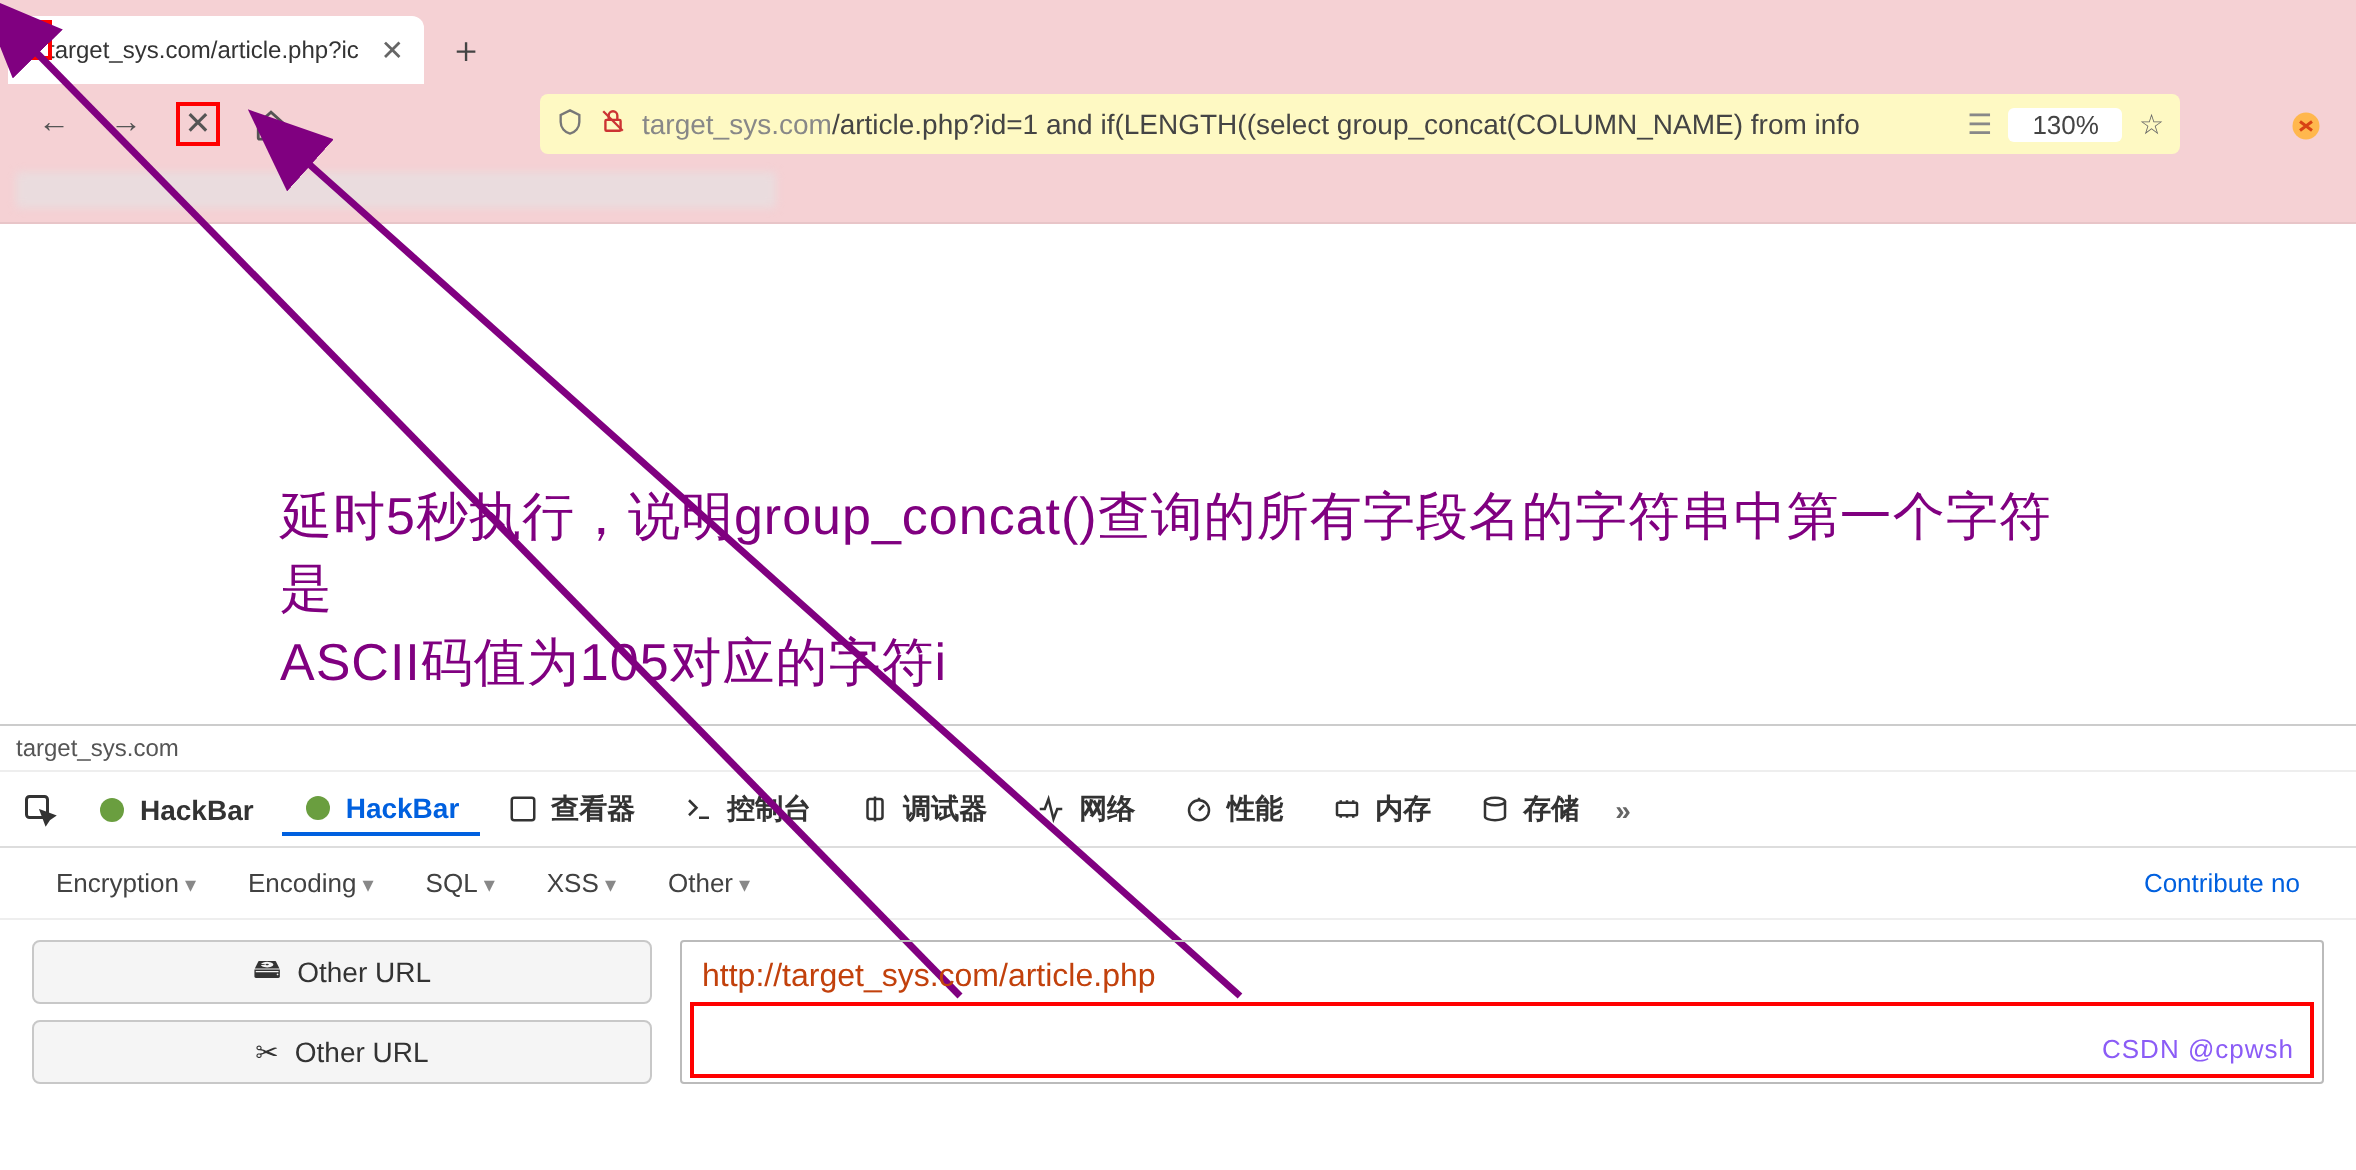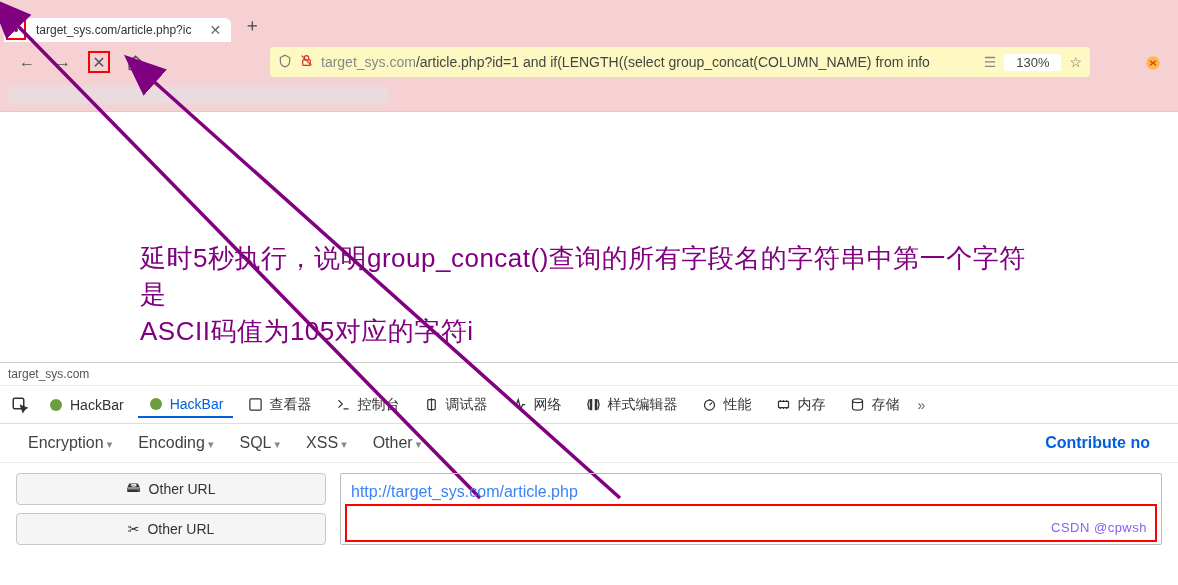--- a/index.html
+++ b/index.html
@@ -1,20 +1,20 @@
 <!DOCTYPE html>
 <html><head>
 <meta charset="utf-8">
 <style>
   * { margin: 0; padding: 0; box-sizing: border-box; font-family: "Segoe UI", Arial, sans-serif; }
   body { width: 1178px; height: 585px; background: #fff; position: relative; overflow: hidden; }
 
   .top-chrome { background: #f5d1d4; height: 112px; position: relative; border-bottom: 1px solid #e8c5c8; }
   .tabs-row { height: 42px; display: flex; align-items: flex-end; padding-left: 4px; }
-  .tab { background: #fff; border-top-left-radius: 6px; border-top-right-radius: 6px; height: 24px; min-width: 208px; display: flex; align-items: center; padding: 0 10px; gap: 18px; font-size: 12px; color: #333; position: relative; text-align: center; }
+  .tab { background: #fff; border-top-left-radius: 6px; border-top-right-radius: 6px; height: 34px; min-width: 208px; display: flex; align-items: center; padding: 0 10px; gap: 6px; font-size: 12px; color: #333; position: relative; text-align: center; }
   .tab .dot { width: 4px; height: 4px; border-radius: 50%; background: #333; }
   .tab .close-x { margin-left: auto; font-size: 14px; color: #666; cursor: pointer; }
   .red-box { border: 2px solid #ff0000; position: absolute; }
   .tab-red { left: 2px; top: 2px; width: 20px; height: 20px; }
   .new-tab { width: 30px; height: 30px; display:flex; align-items:center; justify-content:center; margin-left:6px; margin-bottom:2px; color:#444; font-size:18px; }
 
   .addr-row { height: 40px; display:flex; align-items:center; padding: 0 16px; gap: 14px; }
   .nav-icon { width:22px; height:22px; display:flex; align-items:center; justify-content:center; color:#555; font-size:16px; }
   .stop-box { border:2px solid #ff0000; padding:1px 3px; }
   .addr-bar { flex:1; background:#fef9c3; border-radius:4px; height:30px; display:flex; align-items:center; padding:0 8px; gap:8px; font-size:14px; color:#444; margin-left:110px; max-width:820px; }
@@ -27,36 +27,36 @@
 
   .blurred-bar { position:absolute; left:8px; top:86px; width:380px; height:18px; background:#eadcde; filter: blur(2px); border-radius:2px; }
 
   .content-area { position:relative; height:250px; }
   .annotation { position:absolute; left:140px; top:128px; font-size:26px; color:#800080; line-height:1.4; width:900px; letter-spacing:0.5px; }
 
   svg.arrows { position:absolute; left:0; top:0; pointer-events:none; }
 
   .devtools { border-top:1px solid #ccc; background:#fff; }
   .dt-tabs-ctx { font-size:12px; color:#555; padding:4px 8px; border-bottom:1px solid #eee; }
-  .dt-tabs { display:flex; align-items:center; gap:4px; padding:2px 6px; border-bottom:1px solid #ddd; height:38px; font-size:14px; color:#333; }
+  .dt-tabs { display:flex; align-items:center; gap:4px; padding:2px 6px; border-bottom:1px solid #ddd; height:38px; font-size:14px; color:#333;font-weight:bold; }
   .dt-pick { width:28px; display:flex; justify-content:center; }
   .dt-tab { display:flex; align-items:center; gap:6px; padding:4px 10px; cursor:pointer; }
   .dt-tab.active { color:#0060df; border-bottom:2px solid #0060df; }
   .dt-tab .ico { width:16px; height:16px; display:flex; align-items:center; justify-content:center; }
   .bug-ico { display:inline-block; }
 
-  .hackbar-menu { display:flex; align-items:center; gap:26px; padding:10px 28px; font-size:16px; color:#424242; border-bottom:1px solid #eee; }
+  .hackbar-menu { display:flex; align-items:center; gap:26px; padding:10px 28px; font-size:13px; color:#424242; border-bottom:1px solid #eee; }
   .hackbar-menu .menu-item::after { content:" ▾"; font-size:11px; color:#888; }
-  .contribute { margin-left:auto; color:#0060df;font-weight:bold; }
+  .contribute { margin-left:auto; color:#0060df; }
 
   .hackbar-body { display:flex; padding:10px 16px; gap:14px; }
   .hb-buttons { width:310px; display:flex; flex-direction:column; gap:8px; }
   .hb-btn { border:1px solid #c8c8c8; background:#f5f5f5; border-radius:4px; height:32px; display:flex; align-items:center; justify-content:center; gap:8px; font-size:14px; color:#333; cursor:pointer; }
   .hb-url-box { flex:1; border:1px solid #bbb; border-radius:2px; padding:6px 10px; font-size:16px; color:#333; line-height:1.45; position:relative; }
-  .hb-url-box .line1 { color:#3b82f6; }
+  .hb-url-box .line1 { color:#c2410c; }
   .hb-red-box { border:2px solid #ff0000; position:absolute; left:4px; top:30px; right:4px; bottom:2px; pointer-events:none; }
   .watermark { position:absolute; right:14px; bottom:6px; color:#8b5cf6; font-size:13px; letter-spacing:0.5px; }
 </style>
 </head>
 <body>
 
 <div class="top-chrome">
   <div class="tabs-row">
     <div class="tab">
       <div class="red-box tab-red"></div>
@@ -177,28 +177,20 @@
       <span class="ico">
           <svg width="15" height="15" viewBox="0 0 24 24" fill="none" stroke="#333" stroke-width="2">
             <path d="M3 12h4l3-8 4 16 3-8h4"></path>
           </svg>
         </span>
       <span>网络</span>
     </div>
     <div class="dt-tab">
       <span class="ico">
           <svg width="15" height="15" viewBox="0 0 24 24" fill="none" stroke="#333" stroke-width="2">
-            <path d="M7 4h2v16H7zM5 4l-2 8 2 8M15 4h2v16h-2zM19 4l2 8-2 8"></path>
-          </svg>
-        </span>
-      <span>样式编辑器</span>
-    </div>
-    <div class="dt-tab">
-      <span class="ico">
-          <svg width="15" height="15" viewBox="0 0 24 24" fill="none" stroke="#333" stroke-width="2">
             <circle cx="12" cy="13" r="8"></circle>
             <path d="M12 13l4-4M12 3v2"></path>
           </svg>
         </span>
       <span>性能</span>
     </div>
     <div class="dt-tab">
       <span class="ico">
           <svg width="15" height="15" viewBox="0 0 24 24" fill="none" stroke="#333" stroke-width="2">
             <rect x="4" y="7" width="16" height="10" rx="1"></rect>

